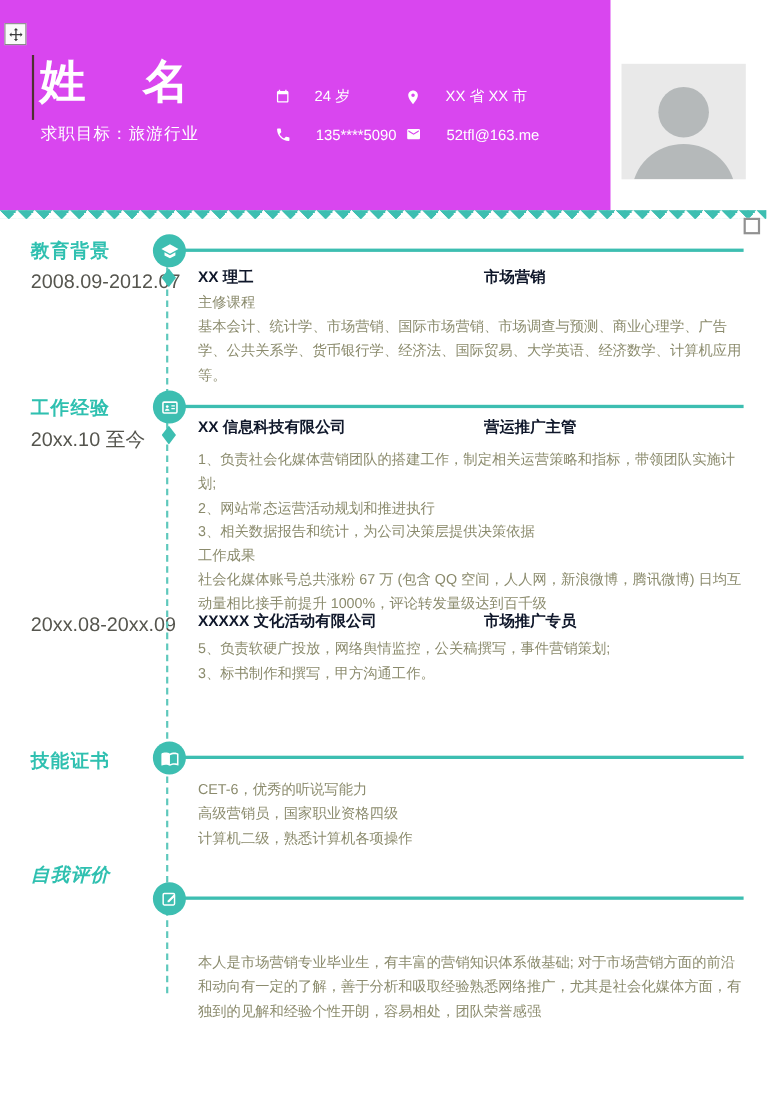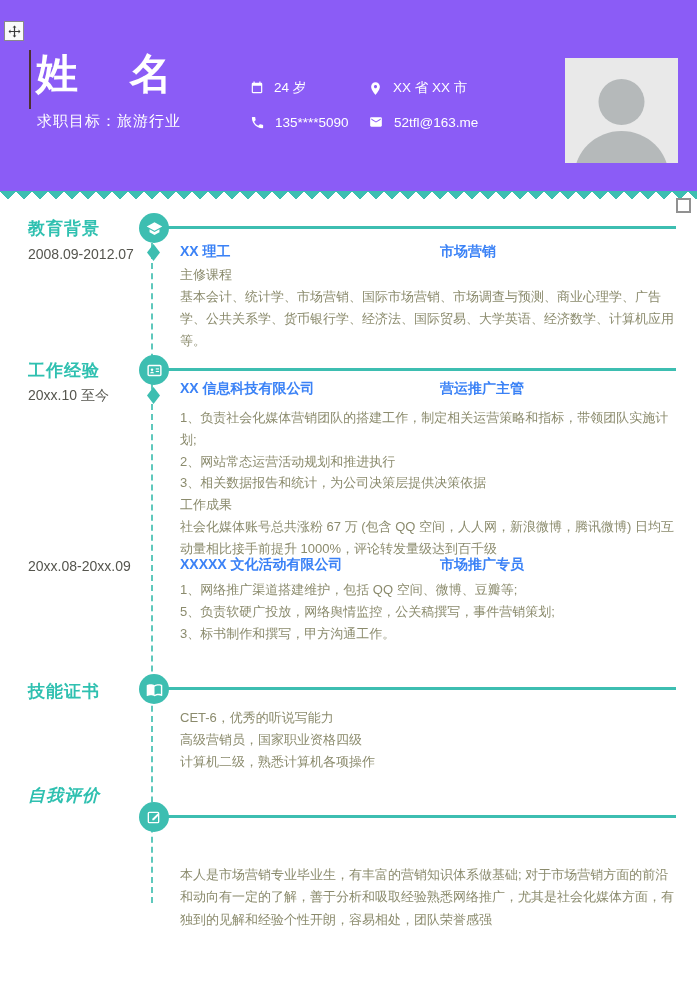--- a/index.html
+++ b/index.html
@@ -1,50 +1,50 @@
 <!DOCTYPE html>
 <html><head>
 <meta charset="utf-8">
 <style>
   html,body { margin:0; padding:0; background:#fff; }
   .page { position:relative; width:697px; height:996px; background:#fff; overflow:hidden;
           font-family:"Liberation Sans","DejaVu Sans",sans-serif; }
 
   
-  .header { position:absolute; left:0; top:0; width:697px; height:191px; background:#8b5cf6; }
+  .header { position:absolute; left:0; top:0; width:555px; height:191px; background:#d946ef; }
   .zigzag { position:absolute; left:0; top:191px; width:697px; height:8px;
             background: conic-gradient(from -45deg at 50% 100%, #3dbeb1 90deg, transparent 0) 0 0 / 16px 8px repeat-x; }
   .name { position:absolute; left:36px; top:46px; font-size:42px; font-weight:bold; color:#fff;
           word-spacing:34px; letter-spacing:3px; }
   .objective { position:absolute; left:37px; top:112px; font-size:15px; color:#fff; letter-spacing:1px; }
   .contacts { position:absolute; left:250px; top:78px; display:grid;
               grid-template-columns:118px auto; row-gap:14px; color:#fff; font-size:13.5px; }
-  .contact { display:flex; align-items:center; gap:10px; height:20px; white-space:nowrap; }
+  .contact { display:flex; align-items:center; gap:22px; height:20px; white-space:nowrap; }
   .photo { position:absolute; left:565px; top:58px; width:113px; height:105px; background:#e9e9e9; overflow:hidden; }
 
   
   .drag-handle { position:absolute; left:4px; top:21px; width:20px; height:20px; box-sizing:border-box;
                  background:#fafafa; border:1px solid #8a8a8a; display:flex; align-items:center; justify-content:center; z-index:5; }
   .caret { position:absolute; left:29px; top:50px; width:2px; height:59px; background:#4d3030; z-index:5; }
   .anchor-box { position:absolute; left:676px; top:198px; width:11px; height:11px; background:#fff;
                 border:2px solid #919191; z-index:5; }
 
   
   .timeline { position:absolute; left:151px; top:243px; height:660px; width:0;
               border-left:2px dashed #5ec8bc; z-index:1; }
   .sec-circle { position:absolute; left:139px; width:30px; height:30px; border-radius:50%;
                 background:#3dbeb1; display:flex; align-items:center; justify-content:center; z-index:2; }
   .sec-rule { position:absolute; left:168px; width:508px; height:3px; background:#3dbeb1; z-index:1; }
   .sec-label { position:absolute; left:28px; font-size:17px; font-weight:bold; color:#2fc0b0; letter-spacing:1px; }
   .diamond { position:absolute; left:147px; width:13px; height:17px; background:#3dbeb1;
              clip-path:polygon(50% 0,100% 50%,50% 100%,0 50%); z-index:2; }
 
   
-  .date { position:absolute; left:28px; font-size:14px; color:#55554e; white-space:nowrap; }
-  .entry-head { position:absolute; left:180px; width:500px; font-size:14px; font-weight:bold; color:#3b82f6; }
+  .date { position:absolute; left:28px; font-size:18px; color:#55554e; white-space:nowrap; }
+  .entry-head { position:absolute; left:180px; width:500px; font-size:14px; font-weight:bold; color:#0f172a; }
   .entry-head .role { position:absolute; left:260px; top:0; }
   .body-block { position:absolute; left:180px; width:500px; font-size:13px; line-height:21.8px; color:#8b8b6d; }
   .body-block.lh22 { line-height:22px; }
   .body-block.lh223 { line-height:22.3px; }
   svg { display:block; }
 </style>
 </head>
 <body>
 
 <div class="page">
@@ -159,21 +159,20 @@
     <div>工作成果</div>
     <div>社会化媒体账号总共涨粉 67 万 (包含 QQ 空间，人人网，新浪微博，腾讯微博) 日均互动量相比接手前提升 1000%，评论转发量级达到百千级</div>
   </div>
 
   <div class="date" style="top:558px;">20xx.08-20xx.09</div>
   <div class="entry-head" style="top:556px;">
     <span>XXXXX 文化活动有限公司</span>
     <span class="role">市场推广专员</span>
   </div>
   <div class="body-block" style="top:579px;">
-    <div>1、网络推广渠道搭建维护，包括 QQ 空间、微博、豆瓣等;</div>
     <div>5、负责软硬广投放，网络舆情监控，公关稿撰写，事件营销策划;</div>
     <div>3、标书制作和撰写，甲方沟通工作。</div>
   </div>
 
   <div class="sec-label" style="top:680px;">技能证书</div>
   <div class="sec-rule" style="top:687px;"></div>
   <div class="sec-circle" style="top:674px;">
     <span>
       <svg width="17" height="17" viewBox="0 0 24 24">
           <path fill="#fff" d="M21 5c-1.11-.35-2.33-.5-3.5-.5-1.95 0-4.05.4-5.5 1.5-1.45-1.1-3.55-1.5-5.5-1.5S2.45 4.9 1 6v14.65c0 .25.25.5.5.5.1 0 .15-.05.25-.05C3.1 20.45 5.05 20 6.5 20c1.95 0 4.05.4 5.5 1.5 1.35-.85 3.8-1.5 5.5-1.5 1.65 0 3.35.3 4.75 1.05.1.05.15.05.25.05.25 0 .5-.25.5-.5V6c-.6-.45-1.25-.75-2-1zm0 13.5c-1.1-.35-2.3-.5-3.5-.5-1.7 0-4.15.65-5.5 1.5V8c1.35-.85 3.8-1.5 5.5-1.5 1.2 0 2.4.15 3.5.5v11.5z"></path>

